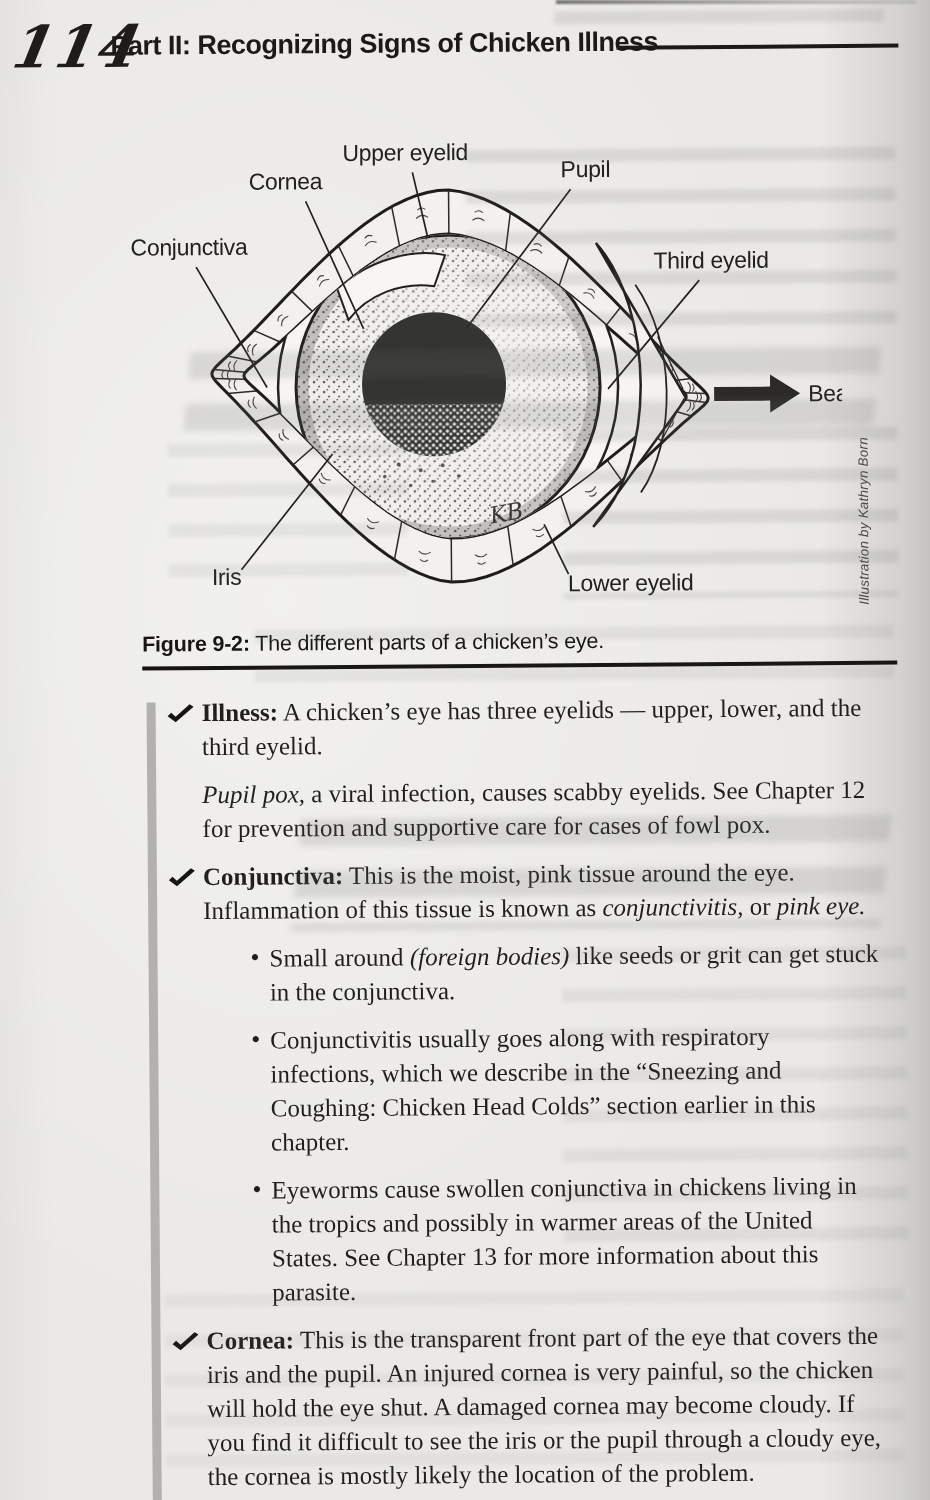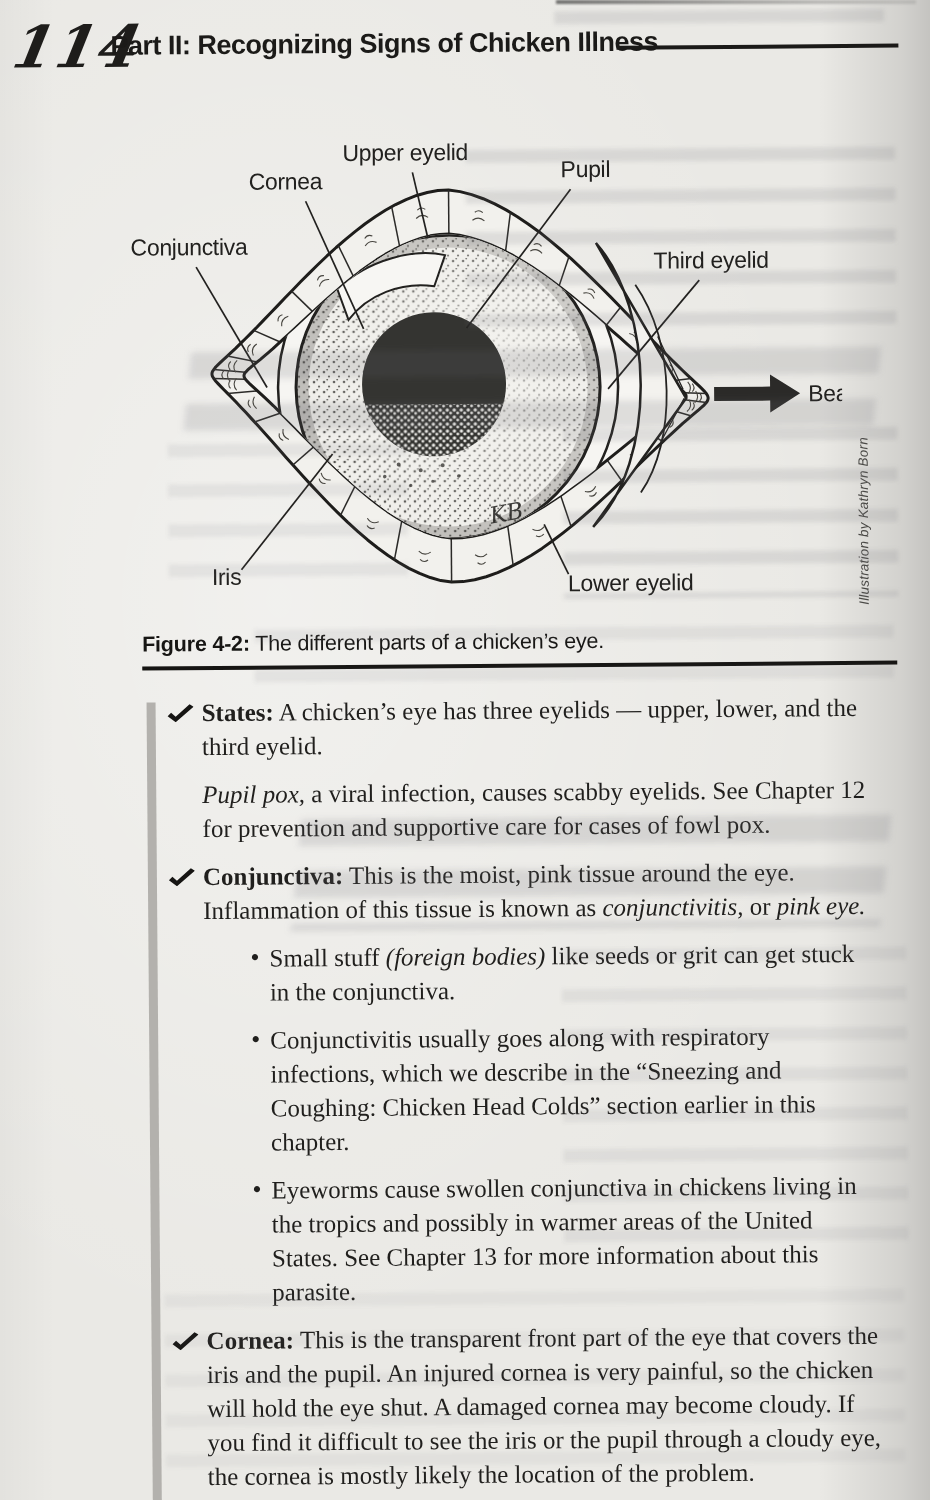--- a/index.html
+++ b/index.html
@@ -252,49 +252,49 @@
     <text x="706" y="276" text-anchor="start">Beak</text>
     <text x="123" y="455" text-anchor="middle">Iris</text>
     <text x="527" y="464" text-anchor="middle">Lower eyelid</text>
 
     <text x="388" y="396" font-size="28" font-style="italic" style="font-family:'DejaVu Serif',serif;" transform="rotate(-10 388 396)" opacity="0.85">KB</text>
   </svg>
 
   <div class="credit">Illustration by Kathryn Born</div>
 
   <div class="caption">
-    <span class="cap-label">Figure 4-2:</span>
+    <span class="cap-label">Figure 9-2:</span>
     <span>The different parts of a chicken’s eye.</span>
   </div>
   <div class="cap-rule"></div>
 
   <div class="graybar"></div>
   <div class="content">
 
     <div class="item check-item">
       <svg class="check-icon" viewBox="0 0 28 19">
         <polygon points="2,13 5.5,9.5 10,13.5 24,1 28,3.5 10,19" fill="#161513"></polygon>
       </svg>
-      <span><span class="run-b">States:</span><span class="run-n"> A chicken’s eye has three eyelids — upper, lower, and the third eyelid.</span></span>
+      <span><span class="run-b">Illness:</span><span class="run-n"> A chicken’s eye has three eyelids — upper, lower, and the third eyelid.</span></span>
     </div>
 
     <div class="item sub-para">
       <span><span class="run-i">Pupil pox,</span><span class="run-n"> a viral infection, causes scabby eyelids. See Chapter 12 for prevention and supportive care for cases of fowl pox.</span></span>
     </div>
 
     <div class="item check-item">
       <svg class="check-icon" viewBox="0 0 28 19">
         <polygon points="2,13 5.5,9.5 10,13.5 24,1 28,3.5 10,19" fill="#161513"></polygon>
       </svg>
       <span><span class="run-b">Conjunctiva:</span><span class="run-n"> This is the moist, pink tissue around the eye. Inflammation of this tissue is known as </span><span class="run-i">conjunctivitis,</span><span class="run-n"> or </span><span class="run-i">pink eye.</span></span>
     </div>
 
     <div class="item bullet-item">
       <span class="bullet-dot">•</span>
-      <span><span class="run-n">Small stuff </span><span class="run-i">(foreign bodies)</span><span class="run-n"> like seeds or grit can get stuck in the conjunctiva.</span></span>
+      <span><span class="run-n">Small around </span><span class="run-i">(foreign bodies)</span><span class="run-n"> like seeds or grit can get stuck in the conjunctiva.</span></span>
     </div>
 
     <div class="item bullet-item">
       <span class="bullet-dot">•</span>
       <span><span class="run-n">Conjunctivitis usually goes along with respiratory infections, which we describe in the “Sneezing and Coughing: Chicken Head Colds” section earlier in this chapter.</span></span>
     </div>
 
     <div class="item bullet-item">
       <span class="bullet-dot">•</span>
       <span><span class="run-n">Eyeworms cause swollen conjunctiva in chickens living in the tropics and possibly in warmer areas of the United States. See Chapter 13 for more information about this parasite.</span></span>

